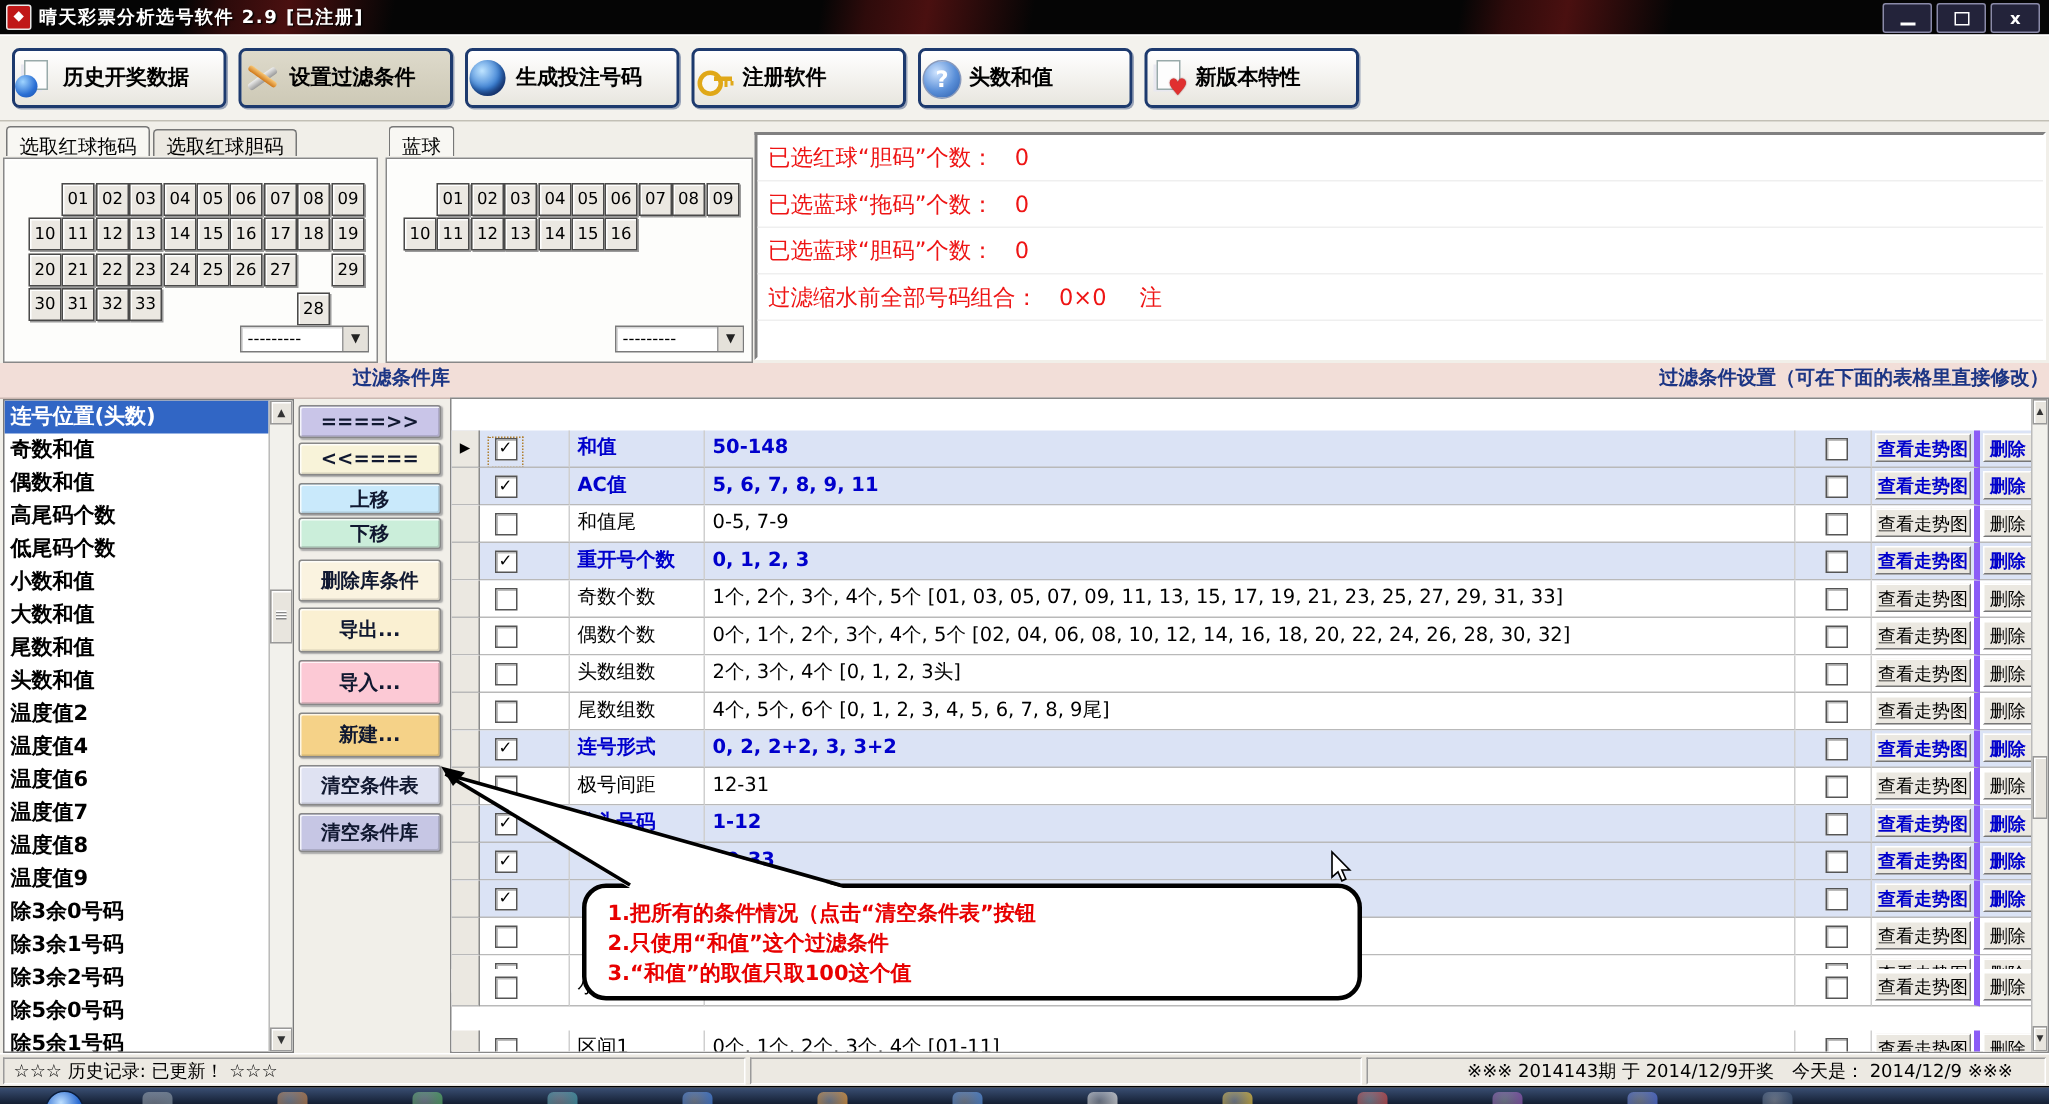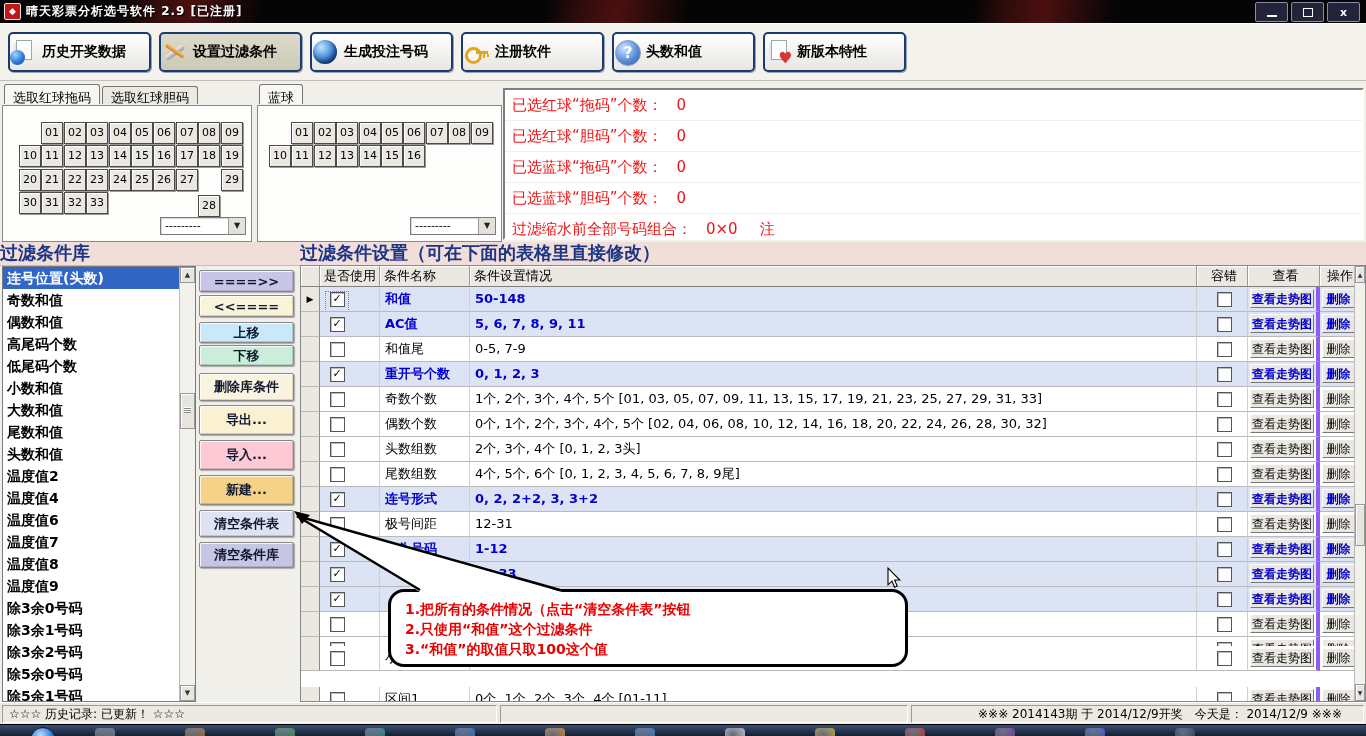--- a/index.html
+++ b/index.html
@@ -59,21 +59,21 @@
   .combo .arrowbox{position:absolute;right:0;top:0;width:16px;height:16px;background:#e4e1da;
     border-left:1px solid #999;text-align:center;font-size:8px;line-height:16px;color:#222;}
   #stats-panel{position:absolute;left:503px;top:88px;width:861px;height:152px;background:#fff;
     border:2px solid;border-color:#808080 #fff #fff #808080;box-sizing:border-box;}
   .statline{height:30px;line-height:30px;border-bottom:1px solid #efefef;color:#ee1414;
     font-size:15px;padding-left:7px;white-space:pre;}
   .statline .val{margin-left:14px;}
   .statline .suf{margin-left:22px;}
   
   .strip{position:absolute;top:242px;height:23px;background:#f2ded8;border-bottom:1px solid #cbb8b2;
-    color:#1c3584;font-weight:bold;font-size:18px;text-align:left;line-height:22px;}
+    color:#1c3584;font-weight:bold;font-size:13px;text-align:right;line-height:22px;}
   
   #lib-box{position:absolute;left:2px;top:266px;width:194px;height:436px;background:#fff;
     border:1px solid #7a7a7a;box-sizing:border-box;overflow:hidden;}
   .libitem{height:22px;line-height:22px;padding-left:4px;font-size:14px;font-weight:bold;color:#000;white-space:nowrap;}
   .libitem.sel{background:#3166c5;color:#fff;}
   .vscroll{position:absolute;top:0;right:0;width:15px;background:#f2f1ec;border-left:1px solid #bbb;}
   .sbtn{position:absolute;left:0;width:15px;height:16px;background:#e8e5de;border:1px solid #999;
     box-shadow:inset 1px 1px 0 #fff;font-size:7px;text-align:center;line-height:15px;color:#333;box-sizing:border-box;}
   .sthumb{position:absolute;left:0;width:15px;background:#e8e5de;border:1px solid #999;box-shadow:inset 1px 1px 0 #fff;box-sizing:border-box;}
   .grip{width:7px;height:1px;background:#888;margin:1px auto 0 auto;box-shadow:0 -1px 0 #fff;}
@@ -260,21 +260,20 @@
       <div class="numbtn" style="left: 123px; top: 39px;">15</div>
       <div class="numbtn" style="left: 145px; top: 39px;">16</div>
     </div>
   <div class="combo" style="left:152px;top:111px;">
     <span>---------</span>
     <span class="arrowbox">▼</span>
   </div>
 </div>
 
 <div id="stats-panel">
-    <div class="statline"><span class="lbl">已选红球“拖码”个数：</span><span class="val">0</span></div>
     <div class="statline"><span class="lbl">已选红球“胆码”个数：</span><span class="val">0</span></div>
     <div class="statline"><span class="lbl">已选蓝球“拖码”个数：</span><span class="val">0</span></div>
     <div class="statline"><span class="lbl">已选蓝球“胆码”个数：</span><span class="val">0</span></div>
     <div class="statline"><span class="lbl">过滤缩水前全部号码组合：</span><span class="val">0×0</span><span class="suf">注</span></div>
   </div>
 
 <div class="strip" style="left:0;width:300px;">过滤条件库</div>
 <div class="strip" style="left:300px;width:1066px;">过滤条件设置（可在下面的表格里直接修改）</div>
 
 <div id="lib-box">
@@ -320,29 +319,20 @@
     <div class="xfer" style="top: 79px; height: 21px; background: rgb(203, 238, 218);">下移</div>
     <div class="xfer" style="top: 107px; height: 28px; background: rgb(250, 243, 224);">删除库条件</div>
     <div class="xfer" style="top: 139px; height: 30px; background: rgb(250, 240, 210);">导出...</div>
     <div class="xfer" style="top: 174px; height: 30px; background: rgb(252, 201, 213);">导入...</div>
     <div class="xfer" style="top: 209px; height: 30px; background: rgb(245, 210, 136); font-weight: 800;">新建...</div>
     <div class="xfer" style="top: 244px; height: 27px; background: rgb(223, 226, 242);">清空条件表</div>
     <div class="xfer" style="top: 276px; height: 26px; background: rgb(198, 198, 228);">清空条件库</div>
   </div>
 
 <div id="table-box">
-  <div class="thead">
-    <div class="hcell" style="left:0;width:19px;"></div>
-    <div class="hcell" style="left:19px;width:60px;">是否使用</div>
-    <div class="hcell" style="left:79px;width:90px;">条件名称</div>
-    <div class="hcell" style="left:169px;width:727px;">条件设置情况</div>
-    <div class="hcell" style="left:896px;width:51px;text-align:center;">容错</div>
-    <div class="hcell" style="left:947px;width:72px;text-align:center;">查看</div>
-    <div class="hcell" style="left:1019px;width:37px;text-align:center;">操作</div>
-  </div>
   <div id="tbl-rows">
       <div class="trow hl" style="top: 21px;">
         <div class="tcell c-sel">▶</div>
         <div class="tcell c-use">
           <div class="cb-wrap focus">
             <div class="cb">✓</div>
           </div>
         </div>
         <div class="tcell c-name">和值</div>
         <div class="tcell c-val">50-148</div>

